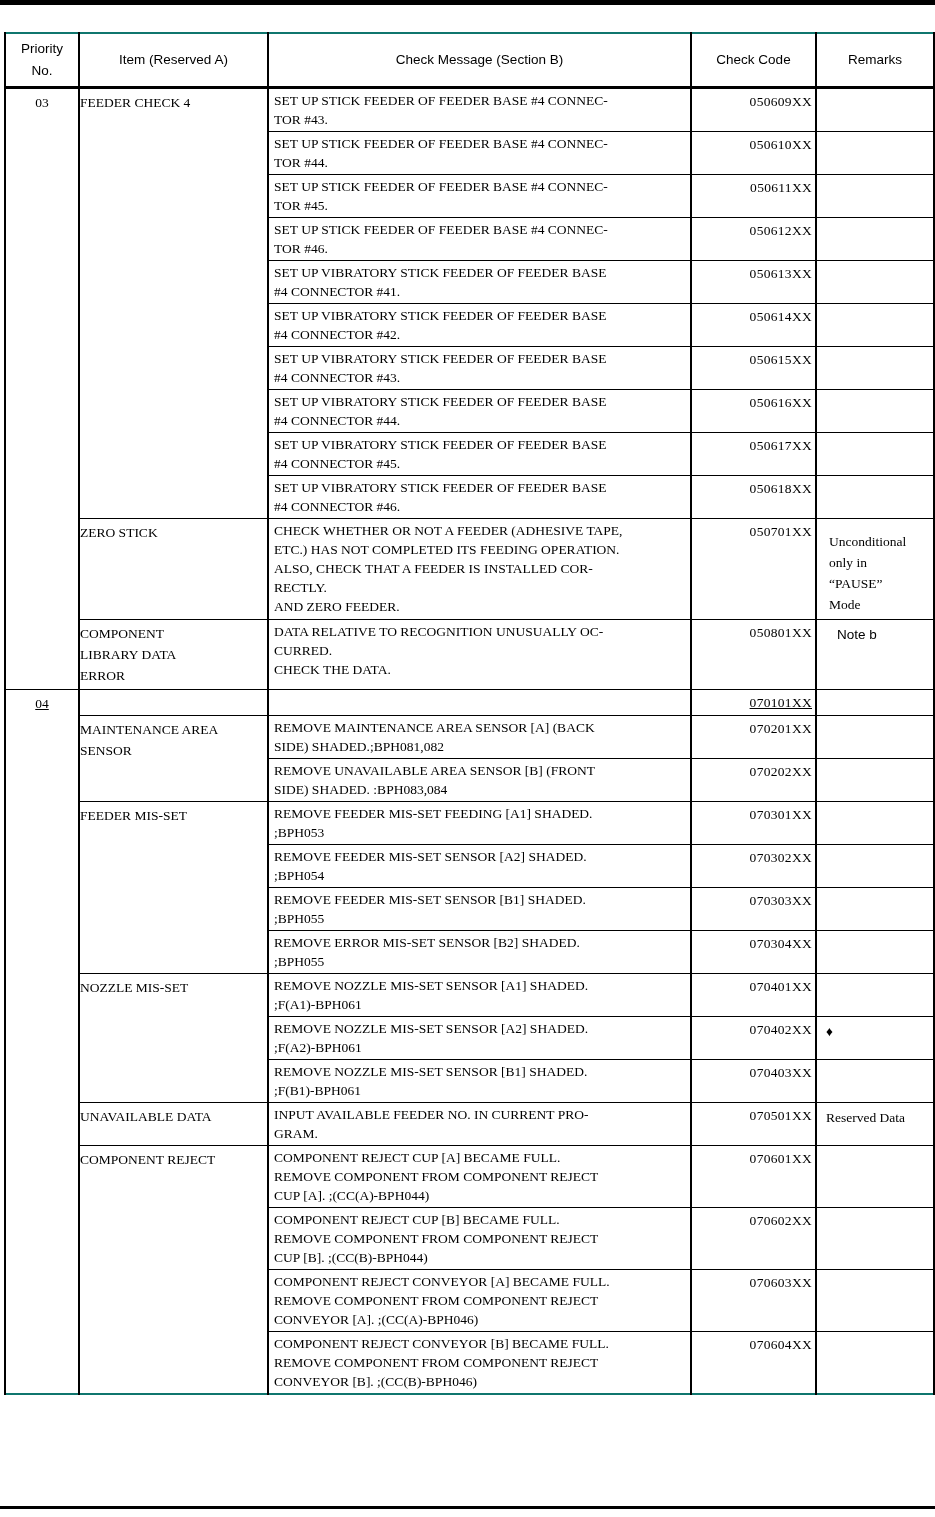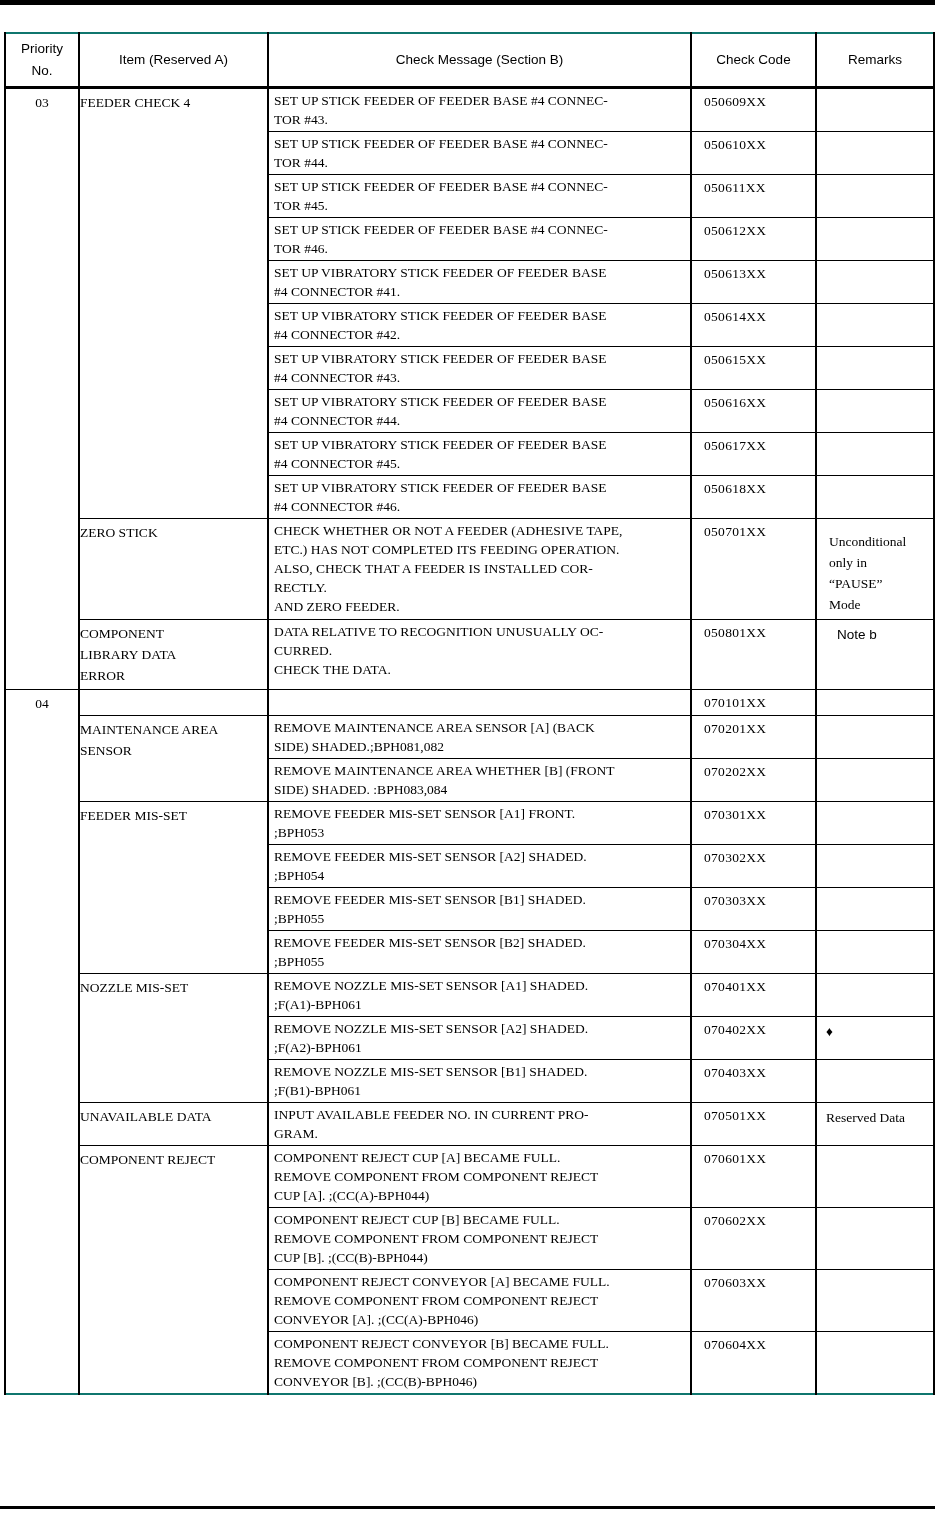--- a/index.html
+++ b/index.html
@@ -65,41 +65,42 @@
   }
   .msg-cell {
     padding: 2px 4px 2px 5px;
     line-height: 19px;
     margin-top: 44px;
   }
   .code-cell {
     padding: 3px 3px 3px 12px;
     line-height: 19px;
     letter-spacing: 0.3px;
+    text-align: right;
   }
   .remarks-cell {
     padding: 4px 4px 4px 9px;
     line-height: 21px;
     font-size: 13px;
   }
   .rm-small {
     font-size: 12.5px;
     padding-top: 12px;
     padding-left: 12px;
   }
   .rm-sans {
     font-family: "Liberation Sans", sans-serif;
     font-size: 13.5px;
     padding-left: 20px;
   }
   .rm-middle {
     vertical-align: middle;
   }
   .item-sep { border-top: 2px solid #000; }
-  .priority-sep { border-top: 3px solid #000; }
+  .priority-sep { border-top: 3px solid #000; text-decoration: underline; }
 </style>
 </head>
 <body>
 
 <div class="top-rule"></div>
 
 <table class="check-table">
   <colgroup>
     <col style="width:74px">
     <col style="width:189px">
@@ -212,46 +213,46 @@
       </tr>
       <tr>
         <td class="item-cell item-sep" rowspan="2">MAINTENANCE AREA
 SENSOR</td>
         <td class="msg-cell item-sep">REMOVE MAINTENANCE AREA SENSOR [A] (BACK
 SIDE) SHADED.;BPH081,082</td>
         <td class="code-cell item-sep">070201XX</td>
         <td class="remarks-cell item-sep"></td>
       </tr>
       <tr>
-        <td class="msg-cell">REMOVE MAINTENANCE AREA WHETHER [B] (FRONT
+        <td class="msg-cell">REMOVE UNAVAILABLE AREA SENSOR [B] (FRONT
 SIDE) SHADED. :BPH083,084</td>
         <td class="code-cell">070202XX</td>
         <td class="remarks-cell"></td>
       </tr>
       <tr>
         <td class="item-cell item-sep" rowspan="4">FEEDER MIS-SET</td>
-        <td class="msg-cell item-sep">REMOVE FEEDER MIS-SET SENSOR [A1] FRONT.
+        <td class="msg-cell item-sep">REMOVE FEEDER MIS-SET FEEDING [A1] SHADED.
 ;BPH053</td>
         <td class="code-cell item-sep">070301XX</td>
         <td class="remarks-cell item-sep"></td>
       </tr>
       <tr>
         <td class="msg-cell">REMOVE FEEDER MIS-SET SENSOR [A2] SHADED.
 ;BPH054</td>
         <td class="code-cell">070302XX</td>
         <td class="remarks-cell"></td>
       </tr>
       <tr>
         <td class="msg-cell">REMOVE FEEDER MIS-SET SENSOR [B1] SHADED.
 ;BPH055</td>
         <td class="code-cell">070303XX</td>
         <td class="remarks-cell"></td>
       </tr>
       <tr>
-        <td class="msg-cell">REMOVE FEEDER MIS-SET SENSOR [B2] SHADED.
+        <td class="msg-cell">REMOVE ERROR MIS-SET SENSOR [B2] SHADED.
 ;BPH055</td>
         <td class="code-cell">070304XX</td>
         <td class="remarks-cell"></td>
       </tr>
       <tr>
         <td class="item-cell item-sep" rowspan="3">NOZZLE MIS-SET</td>
         <td class="msg-cell item-sep">REMOVE NOZZLE MIS-SET SENSOR [A1] SHADED.
 ;F(A1)-BPH061</td>
         <td class="code-cell item-sep">070401XX</td>
         <td class="remarks-cell item-sep"></td>

